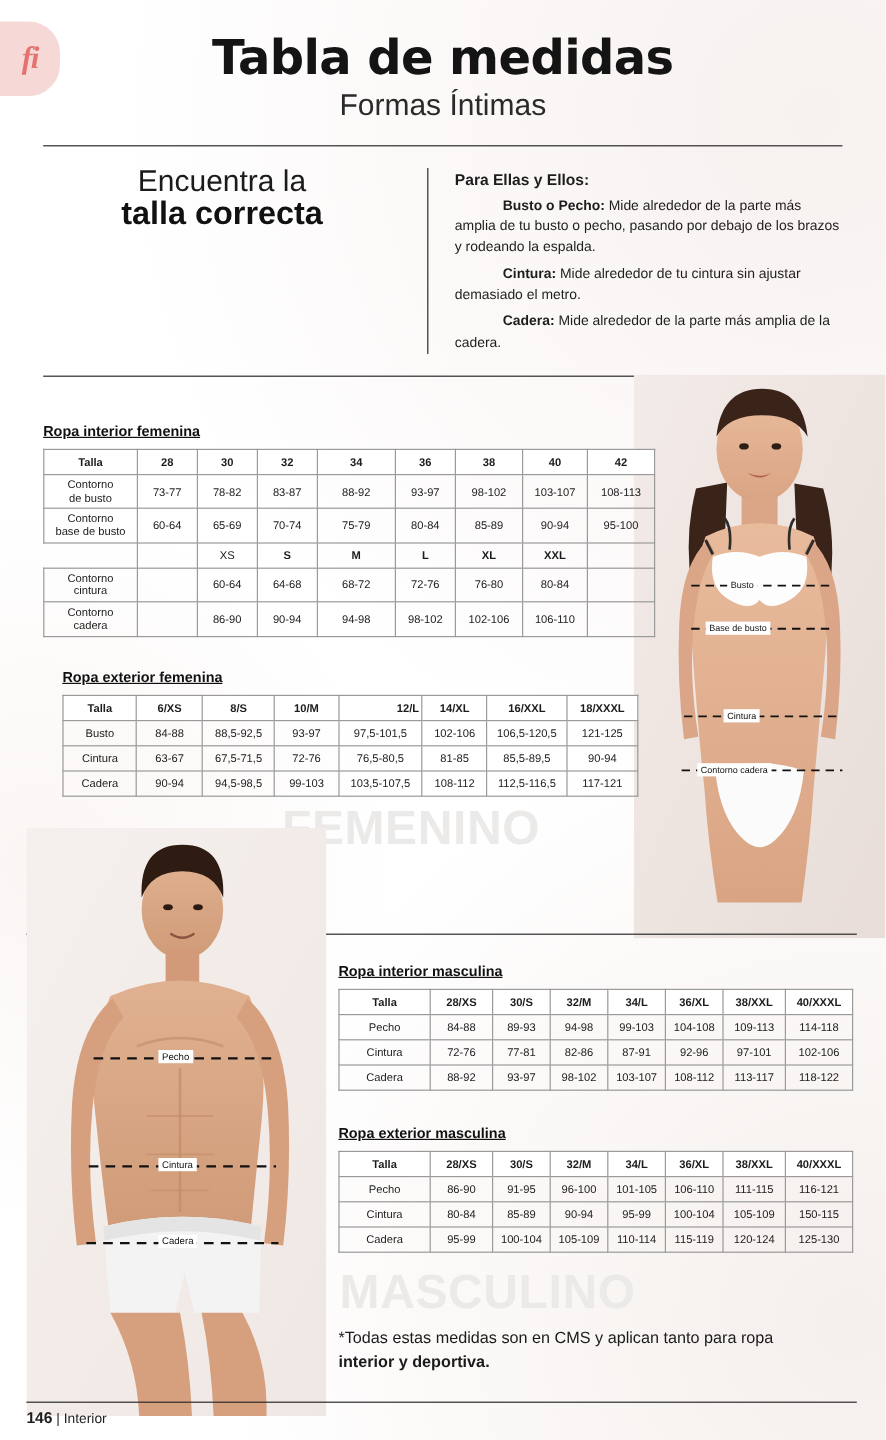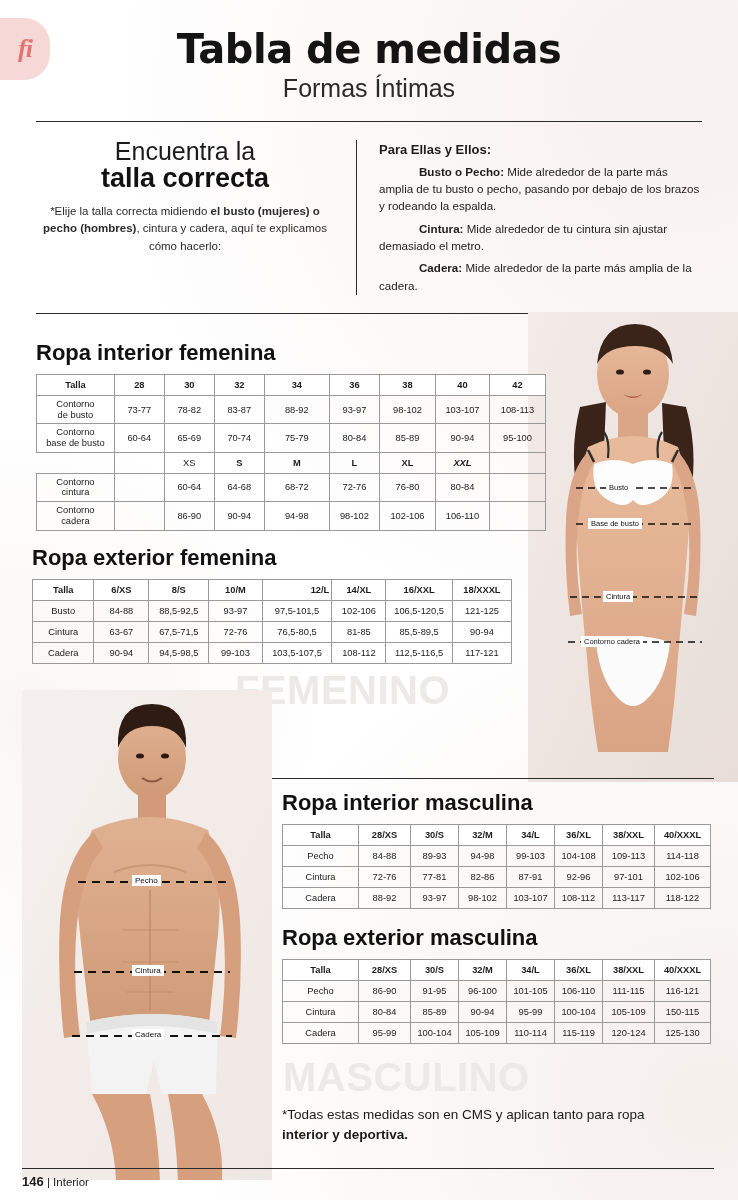--- a/index.html
+++ b/index.html
@@ -67,33 +67,33 @@
   }
   .intro-left .note b { font-weight:700; }
   .intro-div { width:1px; background:#2b2b2b; margin: 2px 22px 4px 0; }
   .intro-right { flex:1; font-size:11.6px; line-height:1.5; color:#1d1d1d; padding-top:2px; }
   .intro-right .h { font-weight:700; font-size:13px; margin-bottom:3px; }
   .intro-right p { margin: 0 0 5px 0; }
   .intro-right b { font-weight:700;padding-left:40px; }
   .hr-sec { border:0; border-top:1px solid #2b2b2b; margin: 14px 36px 0 36px; }
 
   
-  .sec-title { font-size:22px; font-weight:700; color:#111; margin: 0 0 8px 0; }
+  .sec-title { font-size:12px; font-weight:700; color:#111; margin: 12px 0 8px 0; text-decoration: underline; }
 
   table.size { border-collapse: collapse; font-size:9.3px; }
   table.size td, table.size th {
     border:1px solid #9a9a9a; text-align:center; color:#1c1c1c;
     padding: 3px 2px; font-weight:400; height: 21px;
   }
   table.size th { font-weight:700; background:#fff; }
   table.size td.rowhead { font-weight:400; white-space: pre-line; line-height:1.15; }
   table.size td.blank { border:none; }
 
   .fem-block { position:absolute; left:36px; top:340px; width:510px; }
-  .fem-out-block { position:absolute; left:32px; top:545px; width:480px; }
+  .fem-out-block { position:absolute; left:52px; top:545px; width:480px; }
 
   
   .wm {
     position:absolute; font-size:40px; font-weight:800; color:#eceae9;
     letter-spacing:0.5px; user-select:none;
   }
   .wm-fem { left:235px; top:668px; }
   .wm-mas { left:283px; top:1055px; }
 
   
@@ -138,23 +138,20 @@
   <div class="header">
     <div class="title">Tabla de medidas</div>
     <div class="subtitle">Formas Íntimas</div>
   </div>
   <hr class="hr-main">
 
   <div class="intro">
     <div class="intro-left">
       <div class="l1">Encuentra la</div>
       <div class="l2">talla correcta</div>
-      <div class="note">
-        <span>*Elije la talla correcta midiendo </span><b>el busto (mujeres) o pecho (hombres)</b><span>, cintura y cadera, aquí te explicamos cómo hacerlo:</span>
-      </div>
     </div>
     <div class="intro-div"></div>
     <div class="intro-right">
       <div class="h">Para Ellas y Ellos:</div>
       <p><b>Busto o Pecho:</b><span> Mide alrededor de la parte más amplia de tu busto o pecho, pasando por debajo de los brazos y rodeando la espalda.</span></p>
       <p><b>Cintura:</b><span> Mide alrededor de tu cintura sin ajustar demasiado el metro.</span></p>
       <p><b>Cadera:</b><span> Mide alrededor de la parte más amplia de la cadera.</span></p>
     </div>
   </div>
   <hr class="hr-sec">
@@ -248,21 +245,21 @@
             <td>95-100</td>
           </tr>
           <tr>
             <td class="blank" style="font-weight: 400;"></td>
             <td style="font-weight: 400;"></td>
             <td style="font-weight: 400;">XS</td>
             <td style="font-weight: 700;">S</td>
             <td style="font-weight: 700;">M</td>
             <td style="font-weight: 700;">L</td>
             <td style="font-weight: 700;">XL</td>
-            <td style="font-weight: 700; font-style: italic;">XXL</td>
+            <td style="font-weight: 700;">XXL</td>
             <td style="font-weight: 400;"></td>
           </tr>
           <tr>
             <td class="rowhead">Contorno
 cintura</td>
             <td></td>
             <td>60-64</td>
             <td>64-68</td>
             <td>68-72</td>
             <td>72-76</td>

